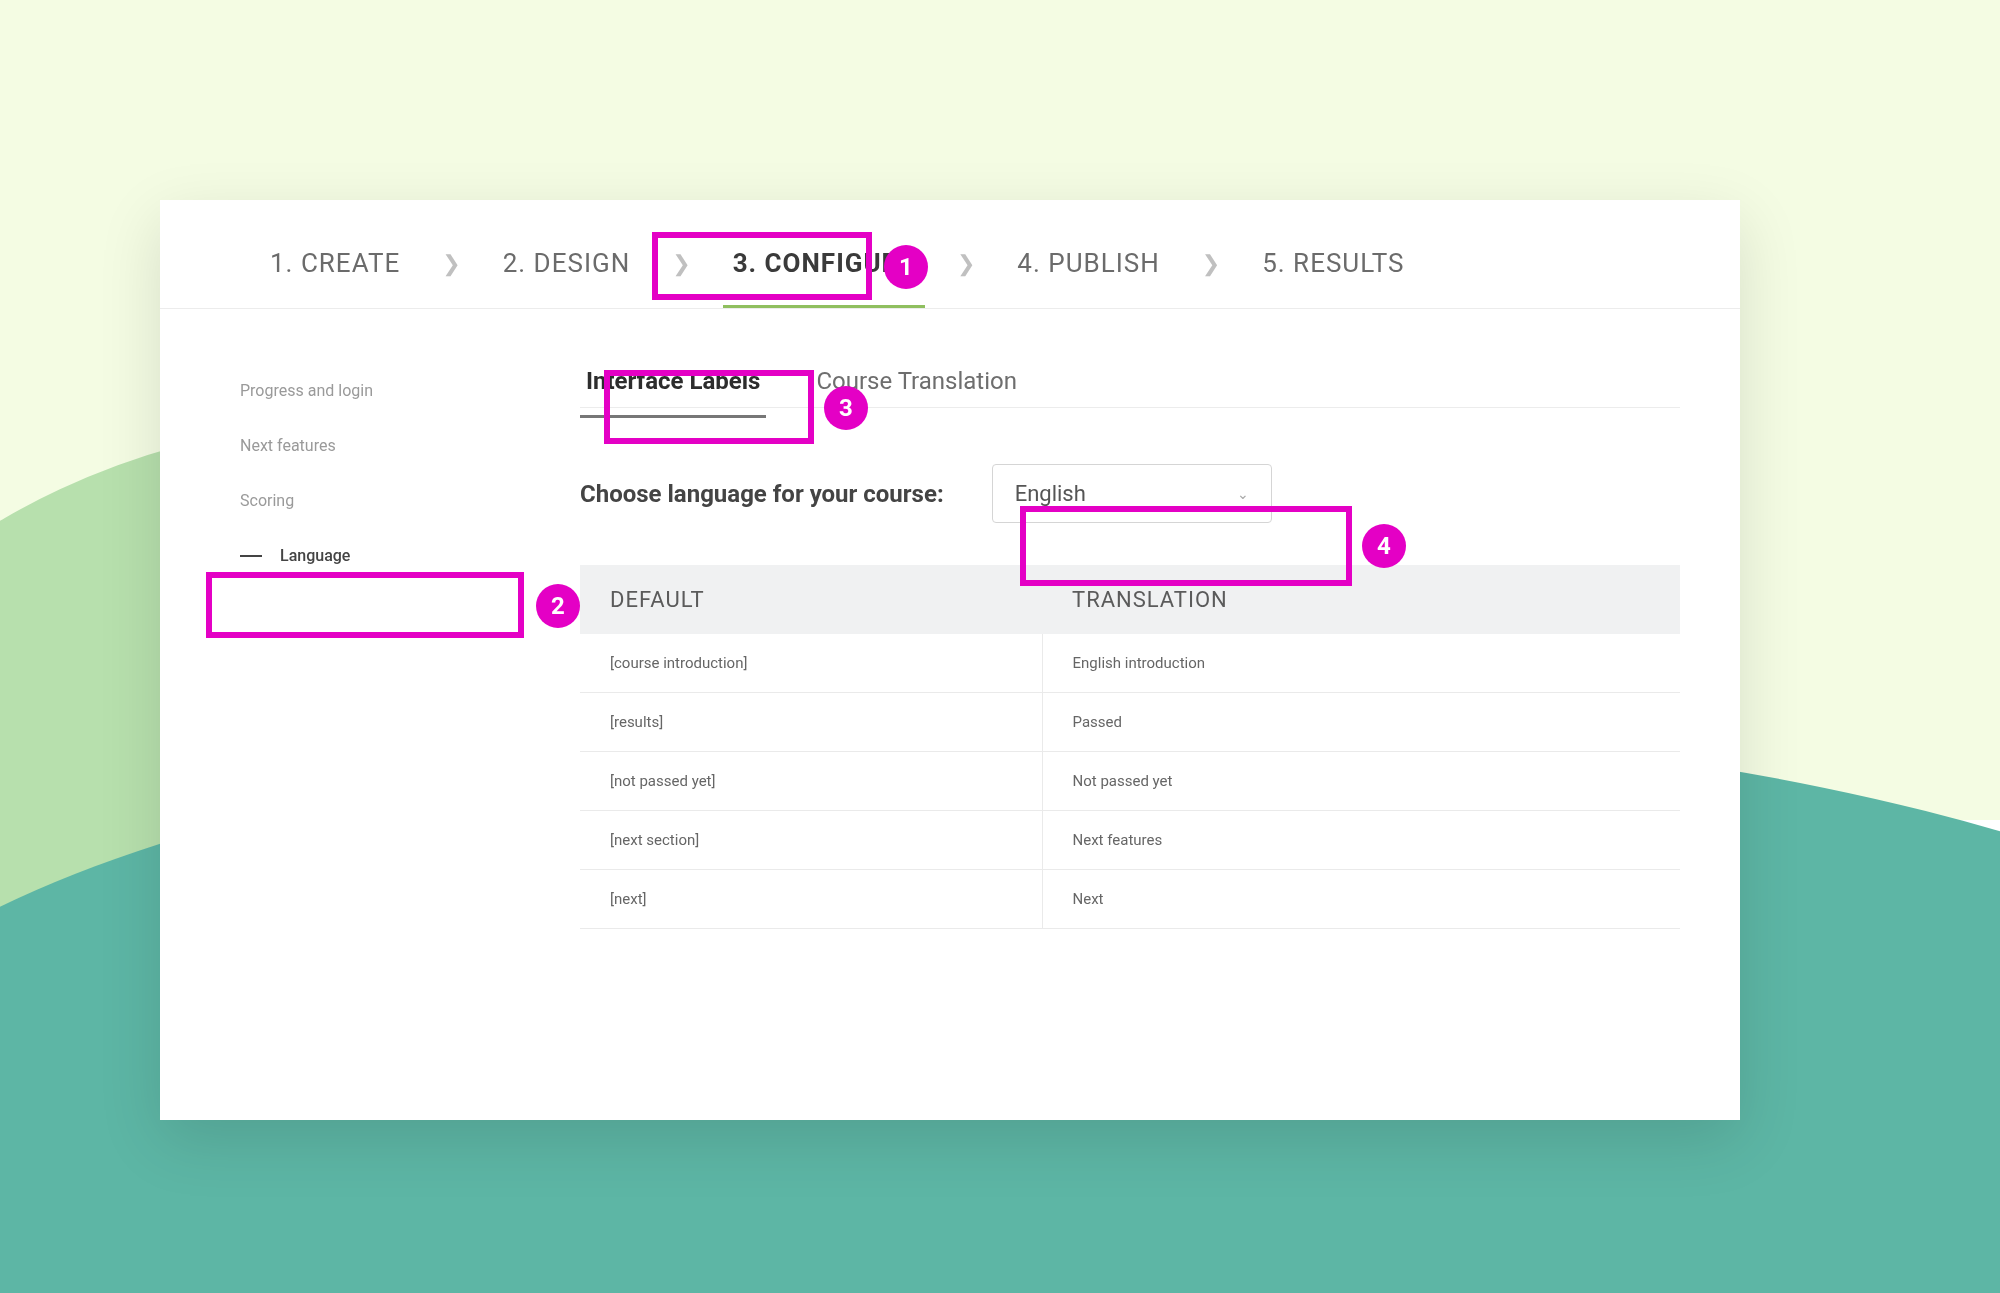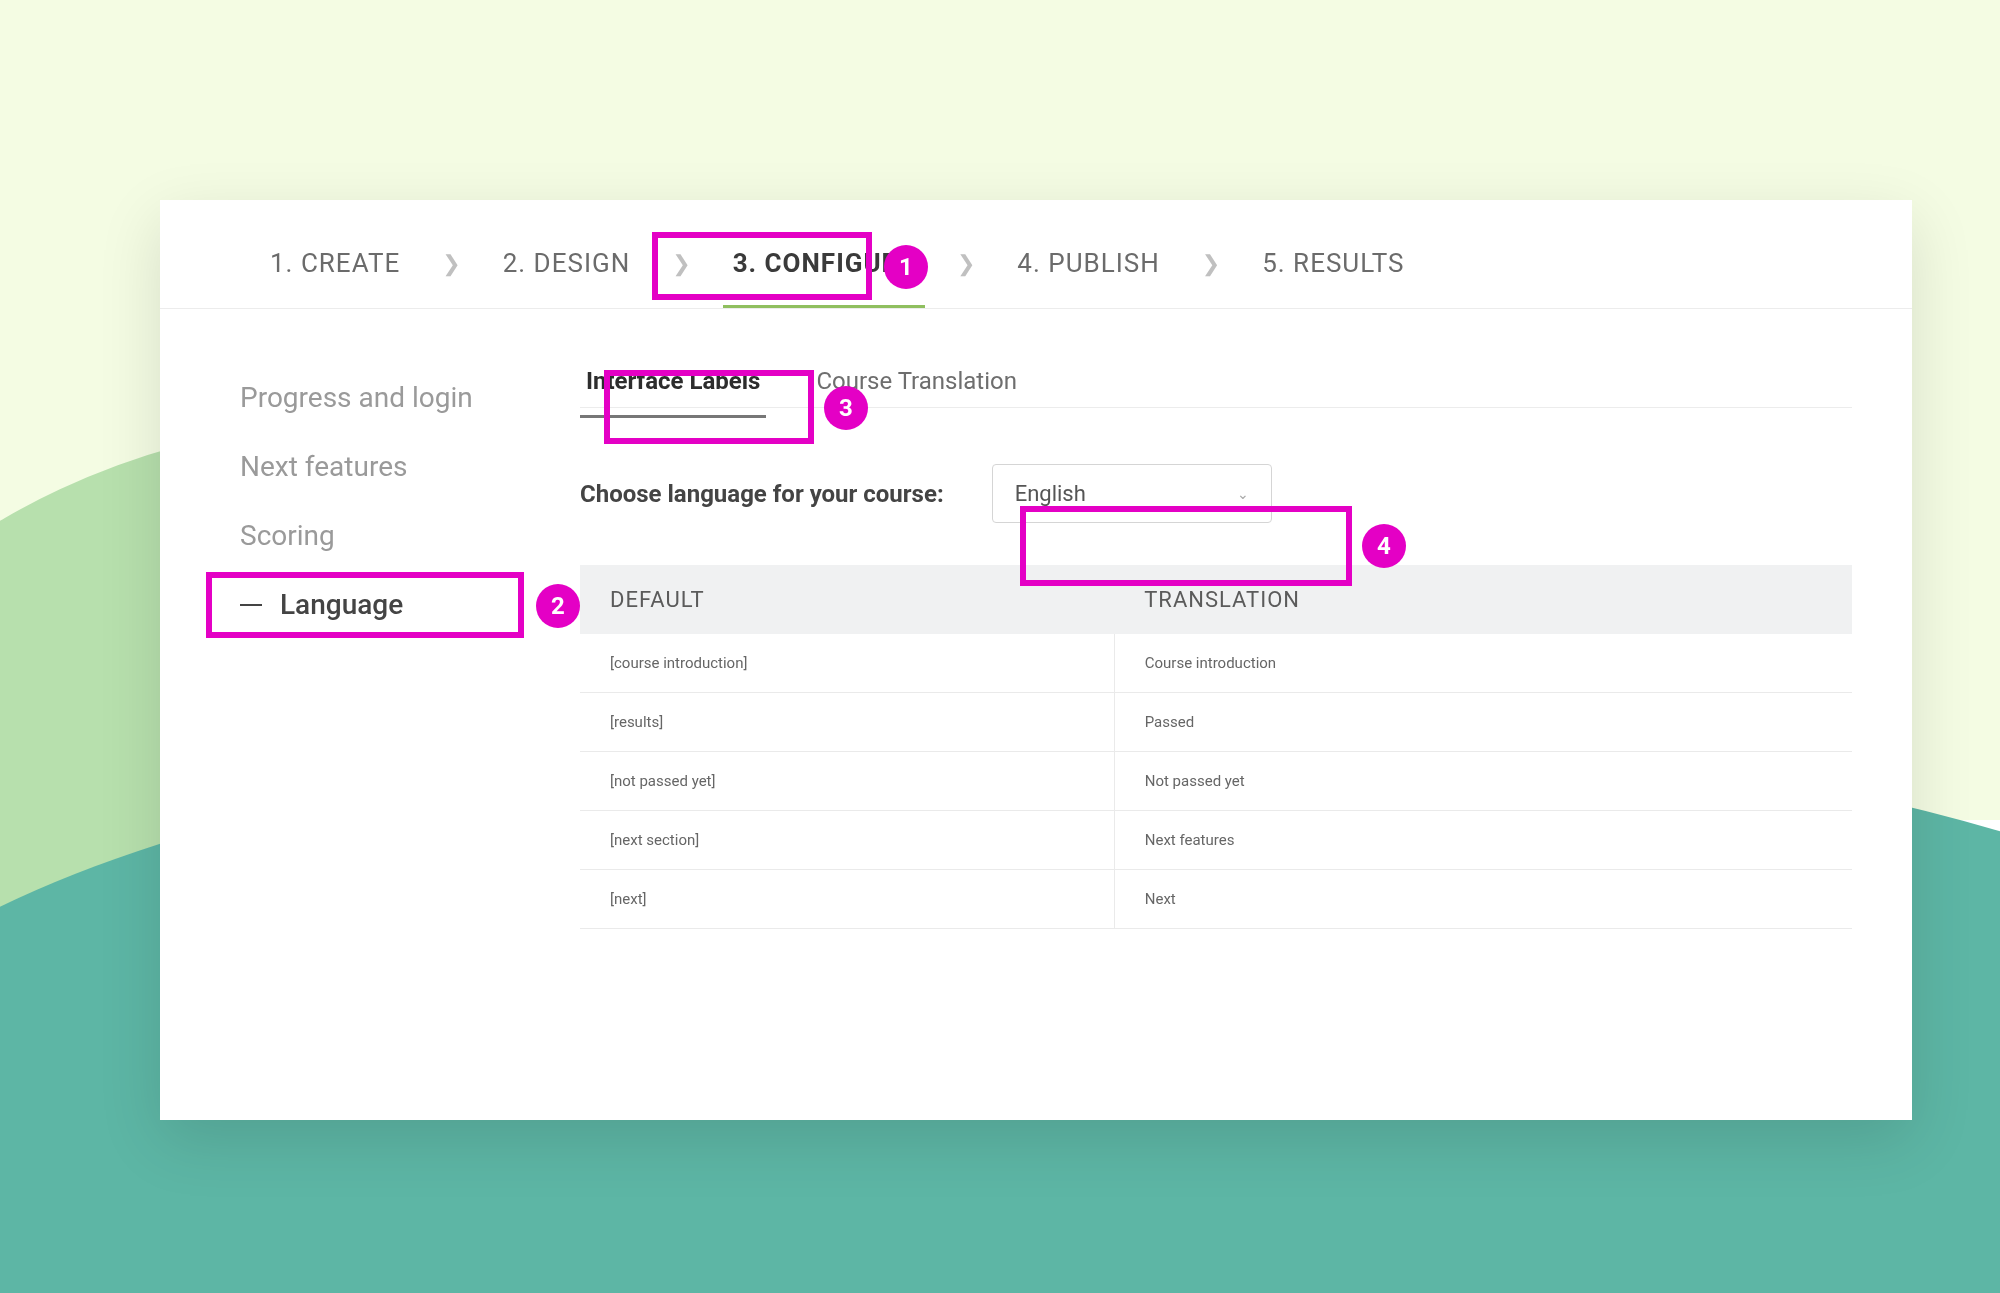--- a/index.html
+++ b/index.html
@@ -31,21 +31,21 @@
     position:absolute;
     left:-200px; top:720px;
     width:2600px; height:1000px;
     background:#5db6a5;
     border-radius:50% 50% 0 0 / 40% 40% 0 0;
   }
   
   .card {
     position:absolute;
     left:160px; top:200px;
-    width:1752px; height:920px;
+    width:1580px; height:920px;
     background:#fff;
     box-shadow:0 20px 60px rgba(0,0,0,0.12);
     z-index:5;
   }
   
   .steps {
     display:flex;
     align-items:center;
     gap:32px;
     padding:42px 100px 24px 100px;
@@ -77,21 +77,21 @@
     padding:54px 60px 0 60px;
     gap:40px;
   }
   .sidebar {
     width:320px;
     flex-shrink:0;
   }
   .side-item {
     padding:18px 20px;
     color:#9a9a9a;
-    font-size:28px;
+    font-size:16px;
     cursor:pointer;
     display:flex;
     align-items:center;
     gap:18px;
     text-align:center;
   }
   .side-item.active {
     color:#444;
     font-weight:500;
   }
@@ -254,21 +254,21 @@
       <table class="table">
         <thead>
           <tr>
             <th>DEFAULT</th>
             <th>TRANSLATION</th>
           </tr>
         </thead>
         <tbody>
           <tr>
             <td>[course introduction]</td>
-            <td>Course introduction</td>
+            <td>English introduction</td>
           </tr>
           <tr>
             <td>[results]</td>
             <td>Passed</td>
           </tr>
           <tr>
             <td>[not passed yet]</td>
             <td>Not passed yet</td>
           </tr>
           <tr>

